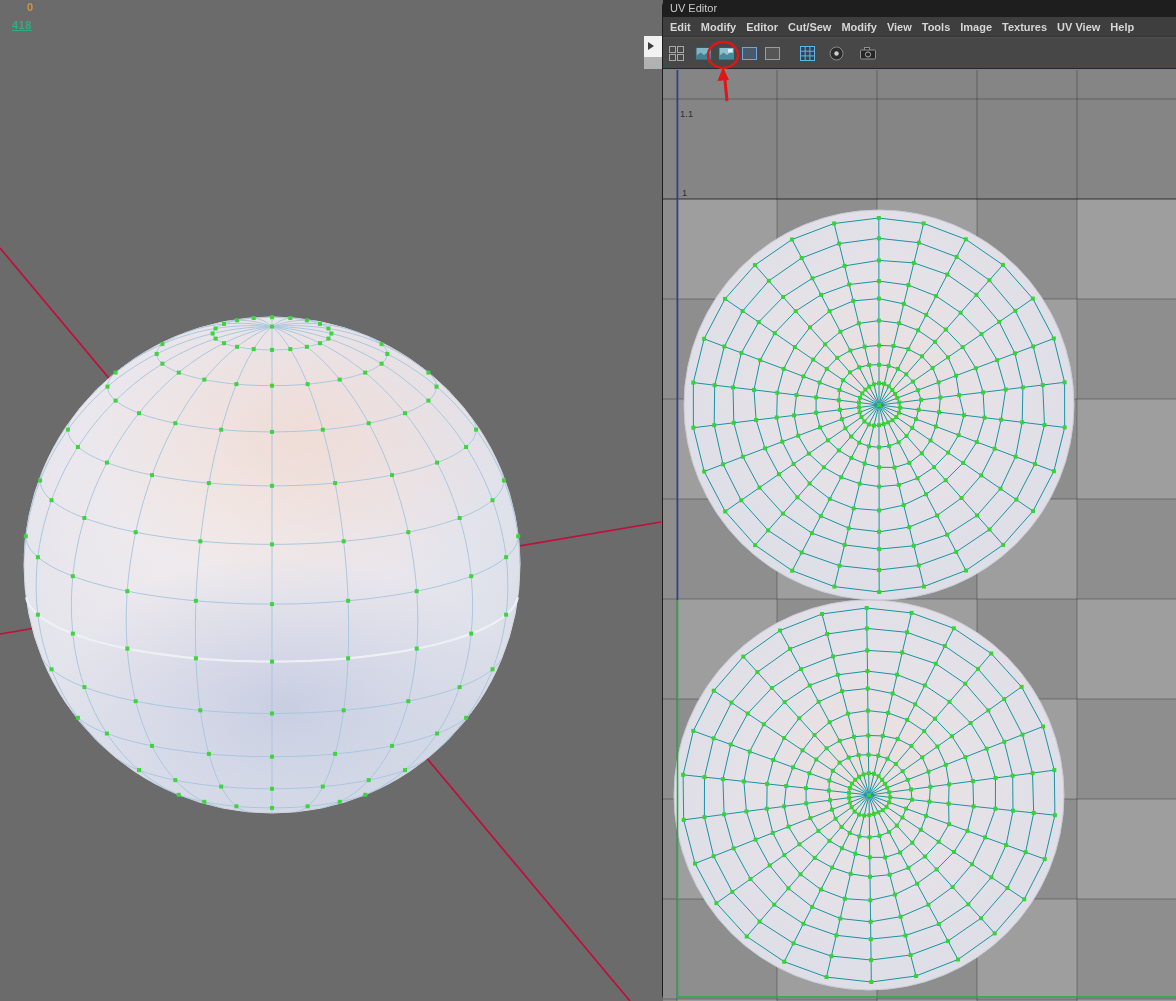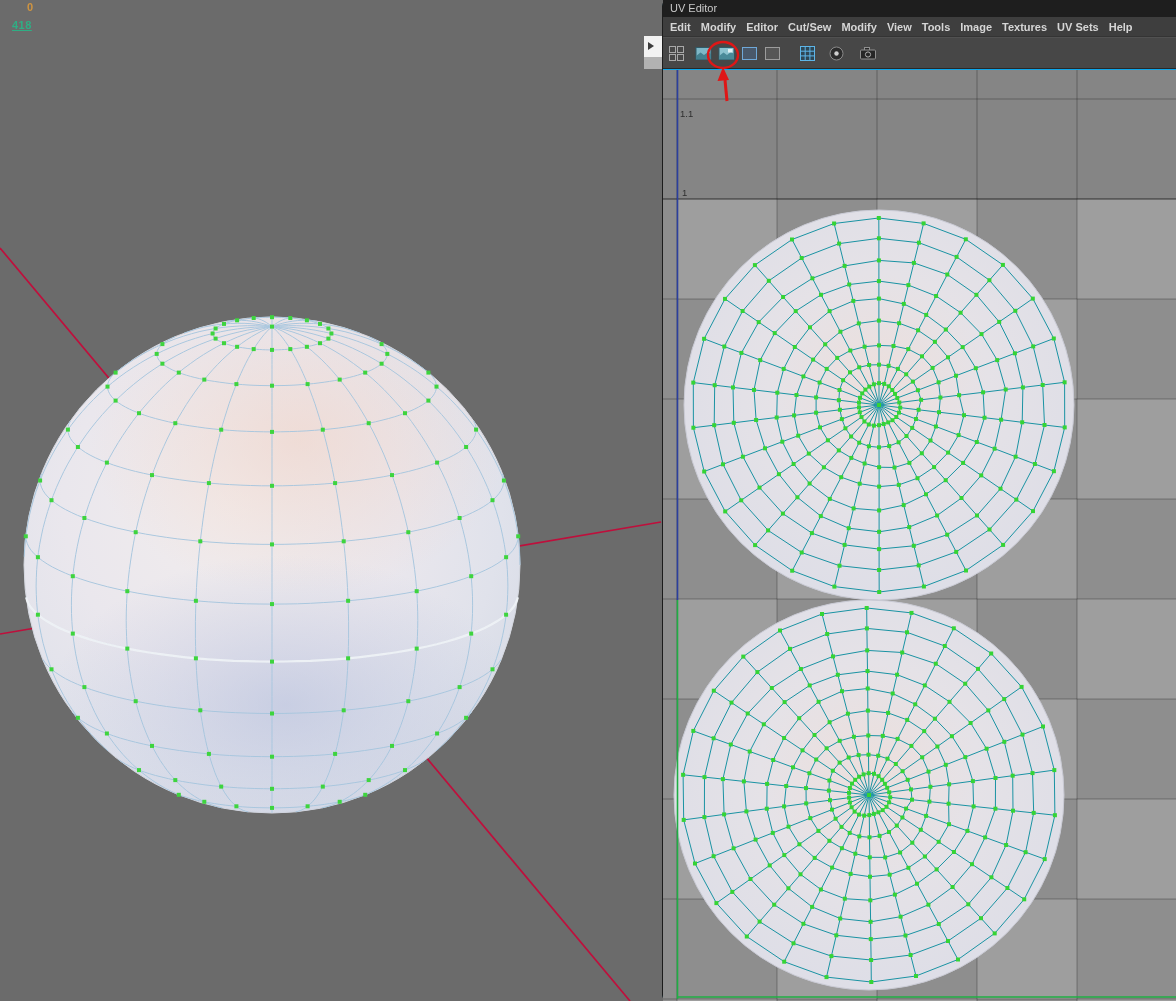--- a/index.html
+++ b/index.html
@@ -243,21 +243,21 @@
     <nav id="menubar">
         <div class="menu-item">Edit</div>
         <div class="menu-item">Modify</div>
         <div class="menu-item">Editor</div>
         <div class="menu-item">Cut/Sew</div>
         <div class="menu-item">Modify</div>
         <div class="menu-item">View</div>
         <div class="menu-item">Tools</div>
         <div class="menu-item">Image</div>
         <div class="menu-item">Textures</div>
-        <div class="menu-item">UV Sets</div>
+        <div class="menu-item">UV View</div>
         <div class="menu-item">Help</div>
       </nav>
     <div id="toolbar">
         <div class="tb-btn">
           <svg width="17" height="17">
             <g fill="none" stroke="#a8a8a8">
               <rect x="1.5" y="1.5" width="6" height="6"></rect>
               <rect x="9.5" y="1.5" width="6" height="6"></rect>
               <rect x="1.5" y="9.5" width="6" height="6"></rect>
               <rect x="9.5" y="9.5" width="6" height="6"></rect>

